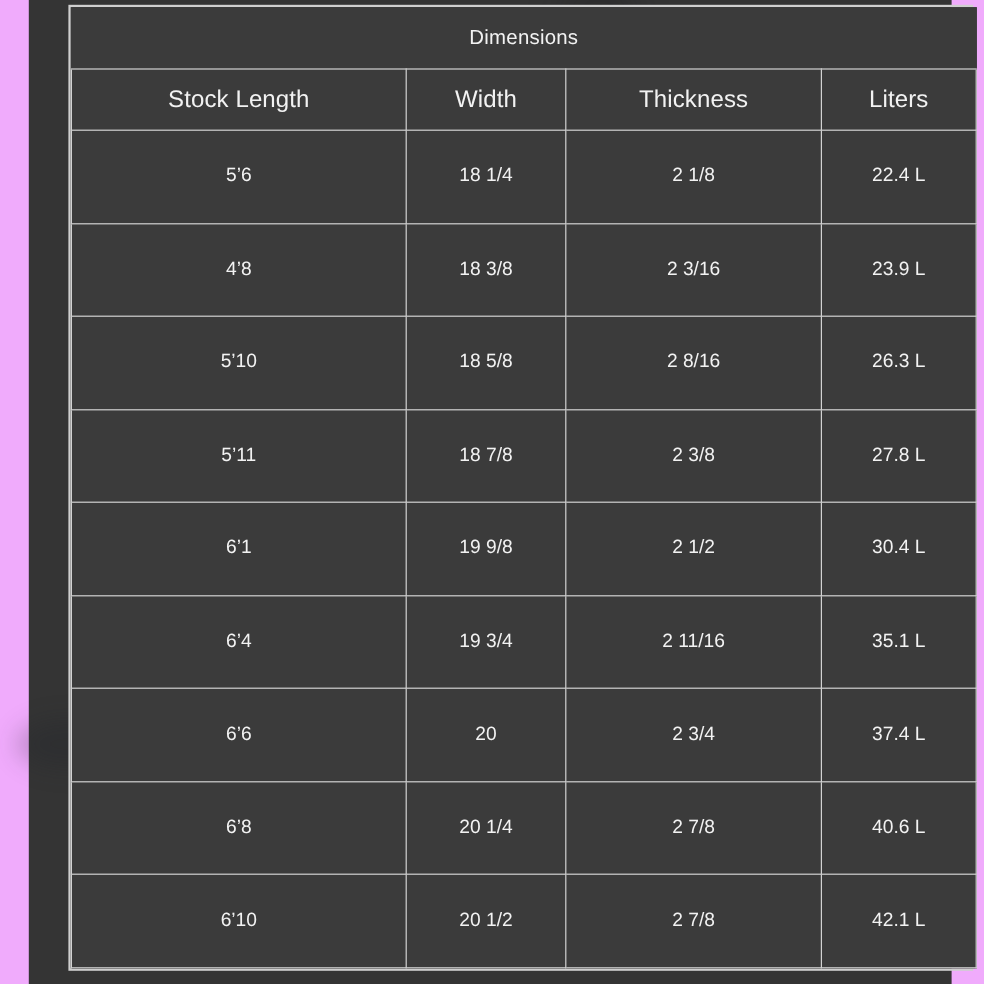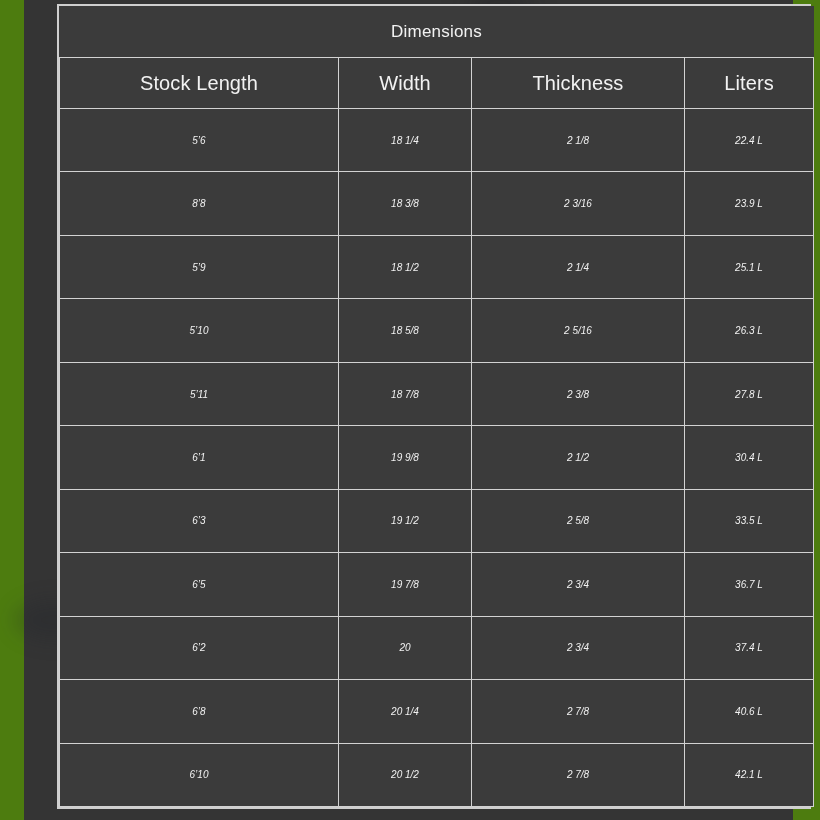--- a/index.html
+++ b/index.html
@@ -13,21 +13,21 @@
     height: 820px;
     overflow: hidden;
     font-family: "Liberation Sans", sans-serif;
   }
 
   
   #page {
     position: relative;
     width: 820px;
     height: 820px;
-    background: #4d7c0f;
+    background: #f0abfc;
   }
 
   #panel {
     position: absolute;
     left: 24px;
     top: 0;
     width: 769px;
     height: 820px;
     background: #343434;
   }
@@ -72,22 +72,21 @@
   }
 
   .head-cell {
     height: 50px;
     font-size: 20px;
     letter-spacing: 0.1px;
   }
 
   .data-cell {
     height: 51px;
-    font-size: 10px;
-    font-style: italic;
+    font-size: 16px;
   }
 
   
   col.c-stock   { width: 279px; }
   col.c-width   { width: 133px; }
   col.c-thick   { width: 213px; }
   col.c-liters  { width: 129px; }
 
   
   .blotch {
@@ -127,63 +126,51 @@
           </tr>
         </thead>
         <tbody id="table-body">
             <tr>
               <td class="data-cell">5’6</td>
               <td class="data-cell">18 1/4</td>
               <td class="data-cell">2 1/8</td>
               <td class="data-cell">22.4 L</td>
             </tr>
             <tr>
-              <td class="data-cell">8’8</td>
+              <td class="data-cell">4’8</td>
               <td class="data-cell">18 3/8</td>
               <td class="data-cell">2 3/16</td>
               <td class="data-cell">23.9 L</td>
             </tr>
             <tr>
-              <td class="data-cell">5’9</td>
-              <td class="data-cell">18 1/2</td>
-              <td class="data-cell">2 1/4</td>
-              <td class="data-cell">25.1 L</td>
-            </tr>
-            <tr>
               <td class="data-cell">5’10</td>
               <td class="data-cell">18 5/8</td>
-              <td class="data-cell">2 5/16</td>
+              <td class="data-cell">2 8/16</td>
               <td class="data-cell">26.3 L</td>
             </tr>
             <tr>
               <td class="data-cell">5’11</td>
               <td class="data-cell">18 7/8</td>
               <td class="data-cell">2 3/8</td>
               <td class="data-cell">27.8 L</td>
             </tr>
             <tr>
               <td class="data-cell">6’1</td>
               <td class="data-cell">19 9/8</td>
               <td class="data-cell">2 1/2</td>
               <td class="data-cell">30.4 L</td>
             </tr>
             <tr>
-              <td class="data-cell">6’3</td>
-              <td class="data-cell">19 1/2</td>
-              <td class="data-cell">2 5/8</td>
-              <td class="data-cell">33.5 L</td>
+              <td class="data-cell">6’4</td>
+              <td class="data-cell">19 3/4</td>
+              <td class="data-cell">2 11/16</td>
+              <td class="data-cell">35.1 L</td>
             </tr>
             <tr>
-              <td class="data-cell">6’5</td>
-              <td class="data-cell">19 7/8</td>
-              <td class="data-cell">2 3/4</td>
-              <td class="data-cell">36.7 L</td>
-            </tr>
-            <tr>
-              <td class="data-cell">6’2</td>
+              <td class="data-cell">6’6</td>
               <td class="data-cell">20</td>
               <td class="data-cell">2 3/4</td>
               <td class="data-cell">37.4 L</td>
             </tr>
             <tr>
               <td class="data-cell">6’8</td>
               <td class="data-cell">20 1/4</td>
               <td class="data-cell">2 7/8</td>
               <td class="data-cell">40.6 L</td>
             </tr>

